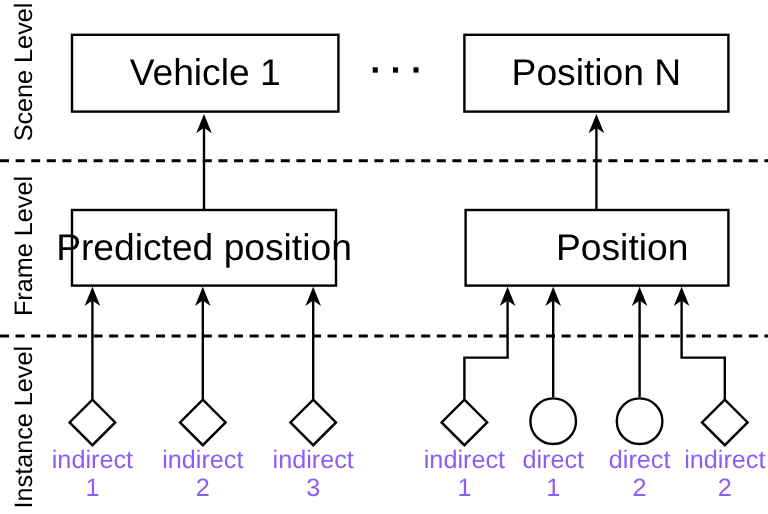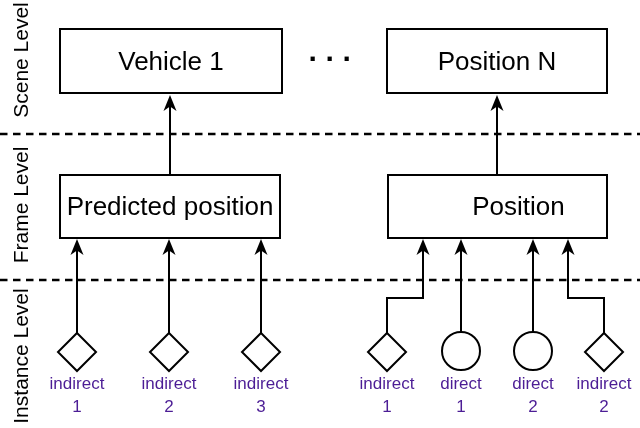--- a/index.html
+++ b/index.html
@@ -12,31 +12,31 @@
     font-family: "Liberation Sans", sans-serif;
     color: #000000;
     overflow: hidden;
   }
   .layer { position: absolute; left: 0; top: 0; }
   .box-label {
     position: absolute;
     display: flex;
     align-items: center;
     justify-content: center;
-    font-size: 26px;
+    font-size: 31px;
     color: #000;
     white-space: nowrap;
   }
   .inst-label {
     position: absolute;
     width: 96px;
     text-align: center;
-    font-size: 17px;
+    font-size: 21px;
     line-height: 23px;
-    color: #4c1d95;
+    color: #8b5cf6;
     white-space: nowrap;
   }
   .level-label {
     position: absolute;
     width: 170px;
     height: 26px;
     text-align: center;
     font-size: 21px;
     line-height: 26px;
     color: #000;

